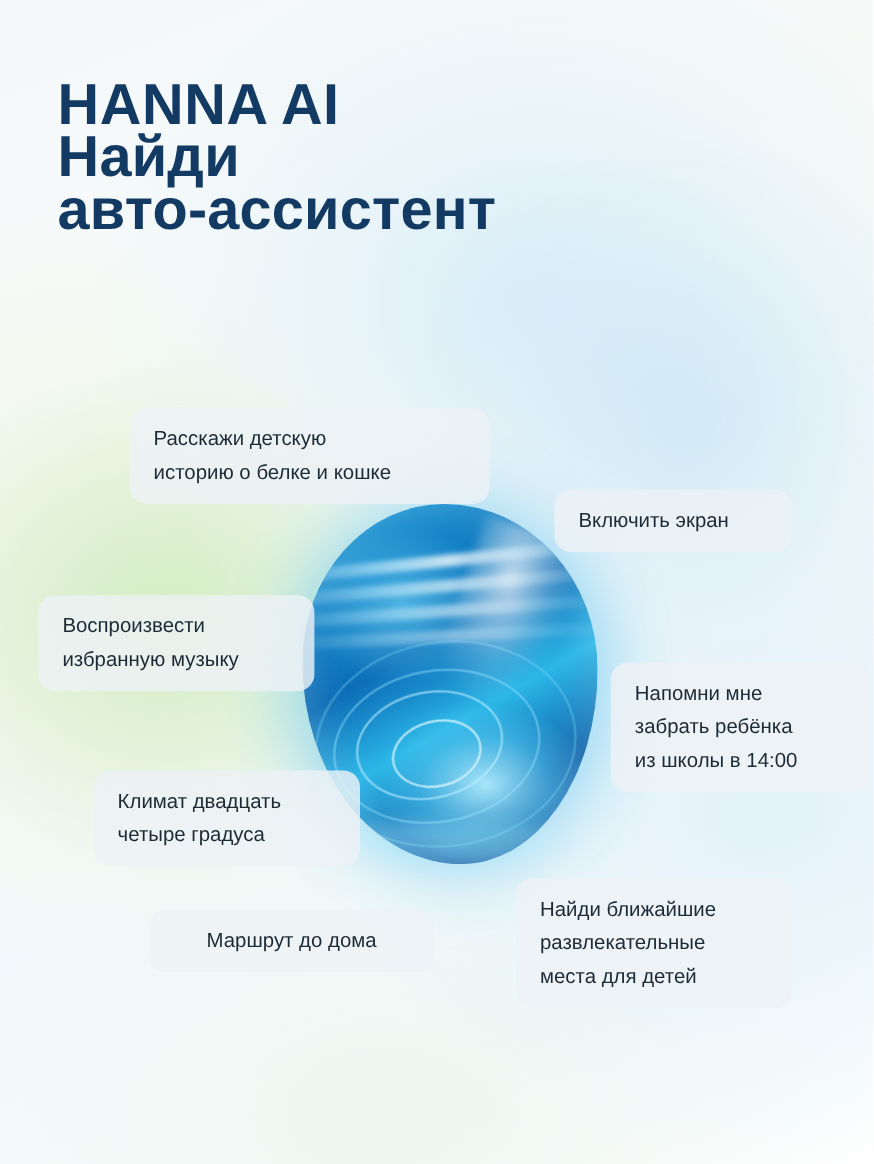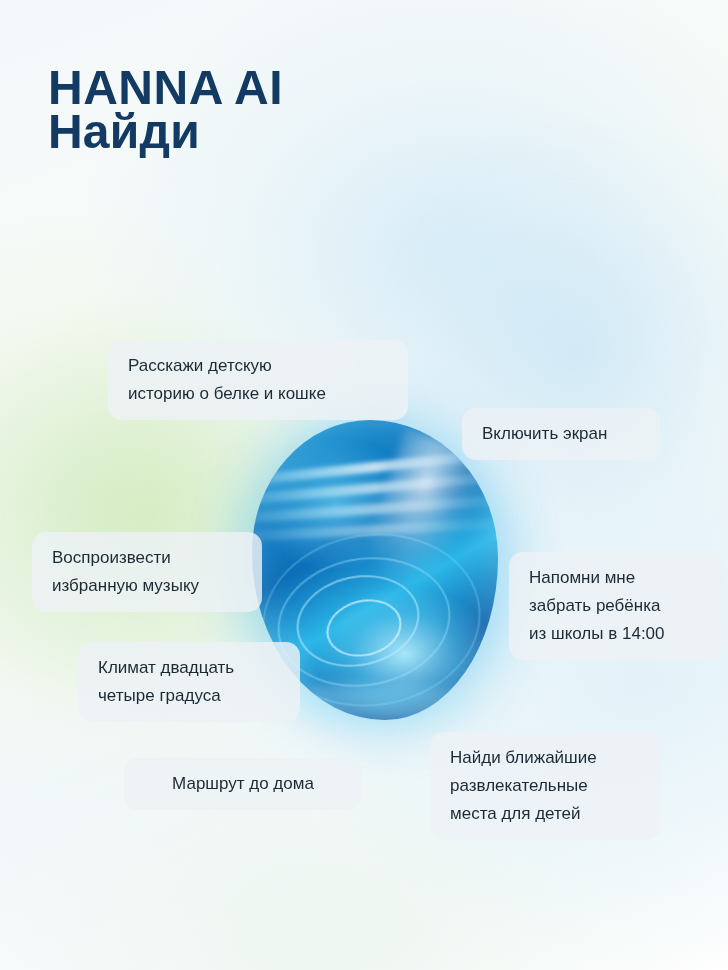--- a/index.html
+++ b/index.html
@@ -151,37 +151,38 @@
     border-radius: 14px;
     background: rgba(237,242,245,0.82);
     color: #1b2a35;
     font-size: 17px;
     line-height: 28px;
     padding: 12px 20px;
     white-space: pre-line;
   }
   .chip.c-story   { left: 108px; top: 340px; width: 300px; }
   .chip.c-screen  { left: 462px; top: 408px; width: 198px; }
-  .chip.c-music   { left: 32px;  top: 496px; width: 230px; margin-top: 36px; }
+  .chip.c-music   { left: 32px;  top: 496px; width: 230px; }
   .chip.c-remind  { left: 509px; top: 552px; width: 216px; }
   .chip.c-climate { left: 78px;  top: 642px; width: 222px; }
   .chip.c-route   { left: 124px; top: 758px; width: 238px; text-align: center; }
   .chip.c-places  { left: 430px; top: 732px; width: 230px; }
 </style>
 </head>
 <body>
 
 <div class="poster">
 
   <div class="glow-green"></div>
   <div class="glow-blue"></div>
 
   <div class="title-block">
     <div class="title-line brand">HANNA AI</div>
     <div class="title-line">Найди</div>
+    <div class="title-line">авто-ассистент</div>
   </div>
 
   <div class="orb-wrap">
     <div class="orb-glow"></div>
     <div class="orb">
       <div class="band b1"></div>
       <div class="band b2"></div>
       <div class="band b3"></div>
       <div class="band b4"></div>
       <div class="ripple r3"></div>

